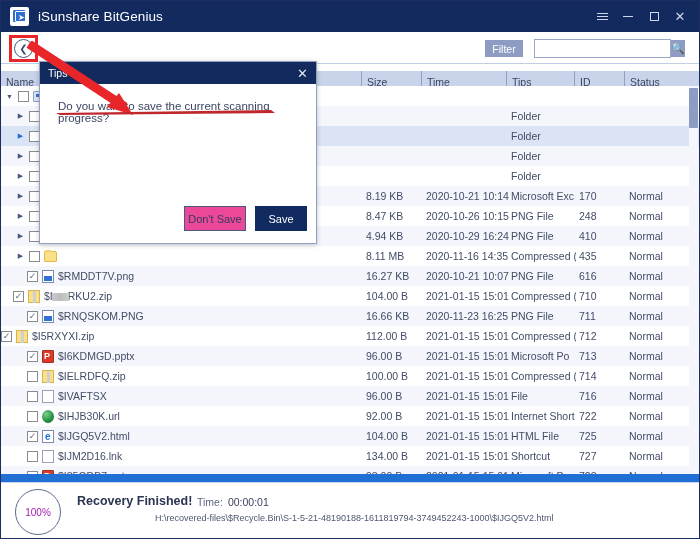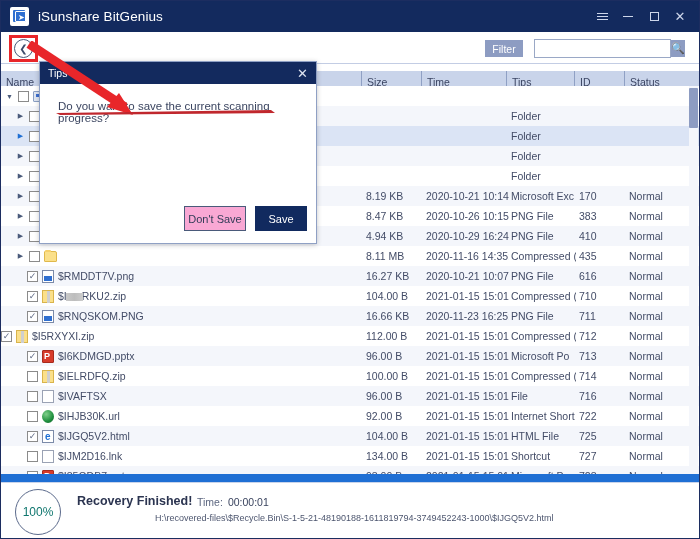--- a/index.html
+++ b/index.html
@@ -257,21 +257,21 @@
   .footer {
     position: absolute; left: 0; top: 481px;
     width: 700px; height: 58px; background: #ffffff;
     border-top: 1px solid #c9d4ea;
   }
   .progress-circle {
     position: absolute; left: 14px; top: 6px;
     width: 46px; height: 46px; border-radius: 50%;
     border: 1px solid #5c6b8c;
     display: flex; align-items: center; justify-content: center;
-    font-size: 12px; color: #0f766e;
+    font-size: 10px; color: #a21caf;
   }
   .fin-text {
     position: absolute; left: 76px; top: 11px;
     font-size: 12.5px; font-weight: bold; color: #2b3450;
   }
   .time-text {
     position: absolute; left: 196px; top: 13px;
     font-size: 10.5px; color: #5d6780;
   }
   .time-val { color: #39435e; margin-left: 5px; }
@@ -301,21 +301,21 @@
   .dlg-msg {
     position: absolute; left: 18px; top: 38px;
     font-size: 11.5px; color: #3b4560;
   }
   .dlg-btns {
     position: absolute; right: 9px; bottom: 12px;
     display: flex; gap: 9px; align-items: center;
   }
   .btn-dontsave {
     width: 62px; height: 25px;
-    border: 1px solid #4a5a7a; background: #f9a8d4;
+    border: 1px solid #4a5a7a; background: #ec4899;
     color: #323c58; font-size: 11px;
     display: flex; align-items: center; justify-content: center;
   }
   .btn-save {
     width: 52px; height: 25px;
     background: #112a5f; color: #ffffff; font-size: 11px;
     display: flex; align-items: center; justify-content: center;
   }
 
   
@@ -468,21 +468,21 @@
         <div class="f f-name">
           <div class="name-inner" style="padding-left: 15px;">
             <span class="twisty">▶</span>
             <span class="cbox"></span>
             <span class="folder-ico"></span>
           </div>
         </div>
         <div class="f f-size">8.47 KB</div>
         <div class="f f-time">2020-10-26 10:15:16</div>
         <div class="f f-type">PNG File</div>
-        <div class="f f-id">383</div>
+        <div class="f f-id">248</div>
         <div class="f f-stat">Normal</div>
       </div>
       <div class="row alt">
         <div class="f f-name">
           <div class="name-inner" style="padding-left: 15px;">
             <span class="twisty">▶</span>
             <span class="cbox"></span>
             <span class="folder-ico"></span>
           </div>
         </div>
@@ -515,21 +515,21 @@
           </div>
         </div>
         <div class="f f-size">16.27 KB</div>
         <div class="f f-time">2020-10-21 10:07:34</div>
         <div class="f f-type">PNG File</div>
         <div class="f f-id">616</div>
         <div class="f f-stat">Normal</div>
       </div>
       <div class="row">
         <div class="f f-name">
-          <div class="name-inner" style="padding-left: 26px;">
+          <div class="name-inner" style="padding-left: 12px;">
             <span class="cbox on"></span>
             <span class="ficon ico-zip"></span>
             <span class="fname">$I<span class="blur-seg"></span>RKU2.zip</span>
           </div>
         </div>
         <div class="f f-size">104.00 B</div>
         <div class="f f-time">2021-01-15 15:01:07</div>
         <div class="f f-type">Compressed (</div>
         <div class="f f-id">710</div>
         <div class="f f-stat">Normal</div>

